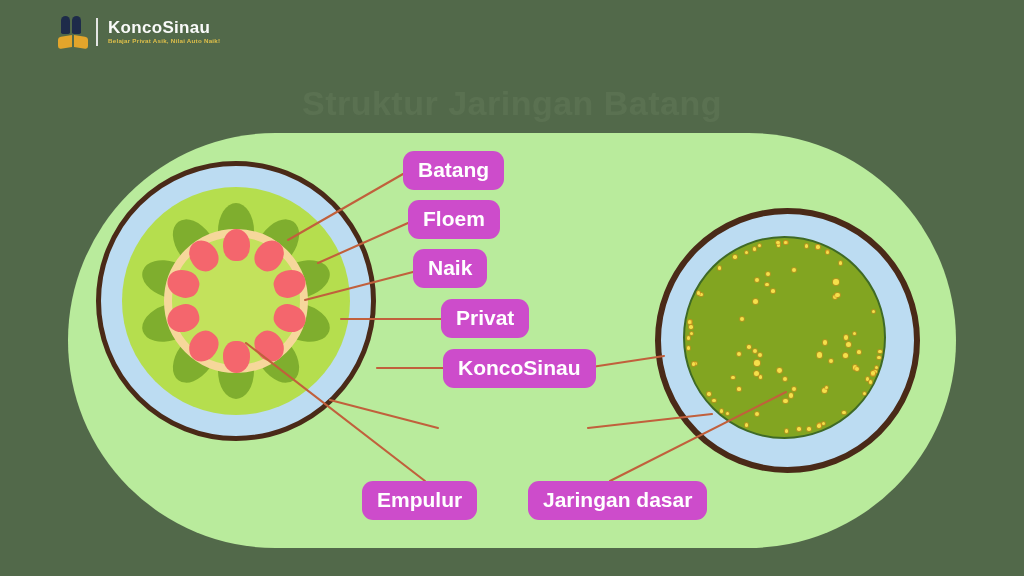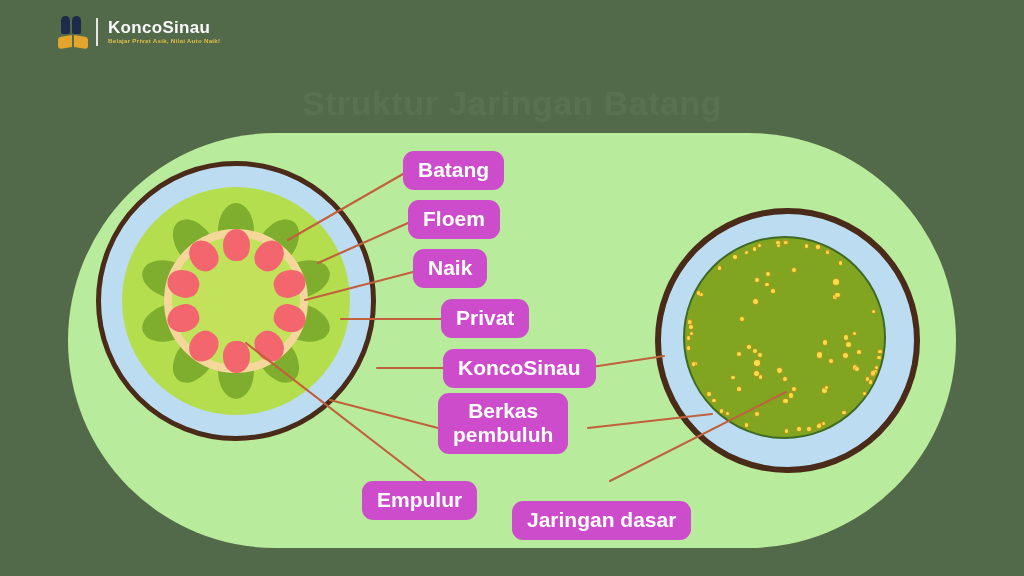--- a/index.html
+++ b/index.html
@@ -162,21 +162,21 @@
   }
   .label.two-line { padding:6px 15px 8px; }
 
   #lbl-korteks    { left:403px; top:151px; }
   #lbl-floem      { left:408px; top:200px; }
   #lbl-xilem      { left:413px; top:249px; }
   #lbl-kambium    { left:441px; top:299px; }
   #lbl-epidermis  { left:443px; top:349px; }
   #lbl-berkas     { left:438px; top:393px; }
   #lbl-empulur    { left:362px; top:481px; }
-  #lbl-jaringan   { left:512px; top:481px;margin-top:20px; }
+  #lbl-jaringan   { left:528px; top:481px; }
 </style>
 </head>
 <body>
 
 <div id="stage">
 
   <div id="ghost-title">Struktur Jaringan Batang</div>
 
   <div id="logo">
     <div class="mark">
@@ -334,18 +334,16 @@
       <line x1="425" y1="481" x2="246" y2="343"></line>
       <line x1="610" y1="481" x2="786" y2="392"></line>
     </g>
   </svg>
 
   <div class="label" id="lbl-korteks">Batang</div>
   <div class="label" id="lbl-floem">Floem</div>
   <div class="label" id="lbl-xilem">Naik</div>
   <div class="label" id="lbl-kambium">Privat</div>
   <div class="label" id="lbl-epidermis">KoncoSinau</div>
-  <div class="label two-line" id="lbl-berkas">Berkas
-pembuluh</div>
   <div class="label" id="lbl-empulur">Empulur</div>
   <div class="label" id="lbl-jaringan">Jaringan dasar</div>
 
 </div>
 
 </body></html>

